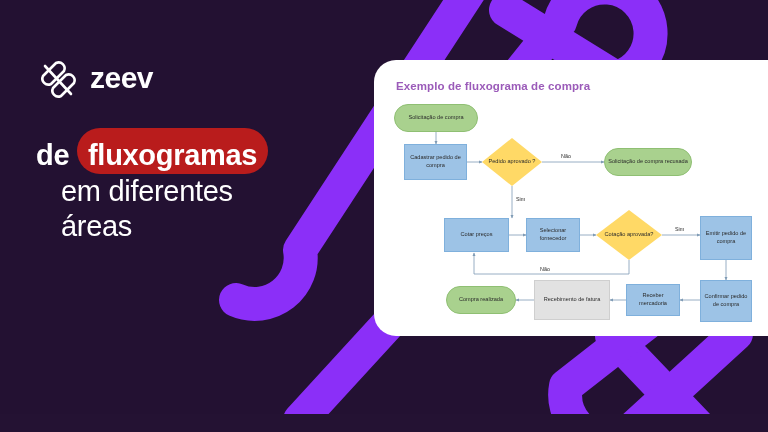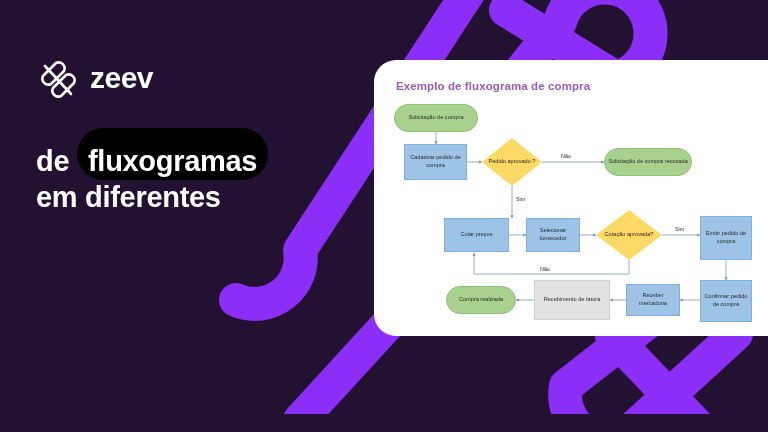--- a/index.html
+++ b/index.html
@@ -50,28 +50,28 @@
 
   .headline {
     margin-top: 26px;
     color: #ffffff;
     font-size: 29px;
     font-weight: bold;
     line-height: 1.21;
     letter-spacing: -0.3px;
   }
   .headline .line { display: block; white-space: nowrap; }
-  .headline .thin { font-weight: bold; }
+  .headline .thin { font-weight: normal; margin-left: 25px; }
 
   .hl-pill {
     display: inline-block;
-    background: #000000;
+    background: #b91c1c;
     color: #ffffff;
     border-radius: 999px;
-    padding: 18px 11px 3px 11px;
+    padding: 12px 11px 3px 11px;
     font-weight: bold;
     line-height: 1.06;
     vertical-align: baseline;
   }
 
   
   .card {
     position: absolute;
     left: 374px; top: 60px;
     width: 394px; height: 276px;
@@ -174,20 +174,21 @@
       </svg>
       <div class="brand-word">zeev</div>
     </div>
 
     <div class="headline">
       <span class="line">
         <span>de</span>
         <span class="hl-pill">fluxogramas</span>
       </span>
       <span class="line thin">em diferentes</span>
+      <span class="line thin">áreas</span>
     </div>
   </div>
 
   <div class="card">
 
     <div class="card-title">Exemplo de fluxograma de compra</div>
 
     <div class="chart">
 
       <svg width="394" height="236" viewBox="0 0 394 236" style="position:absolute;left:0;top:0">

